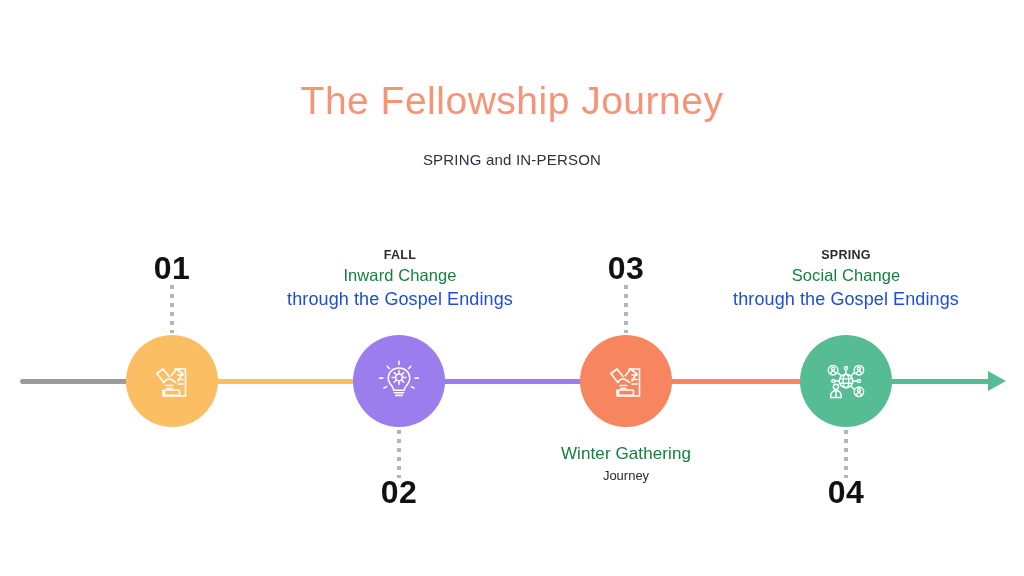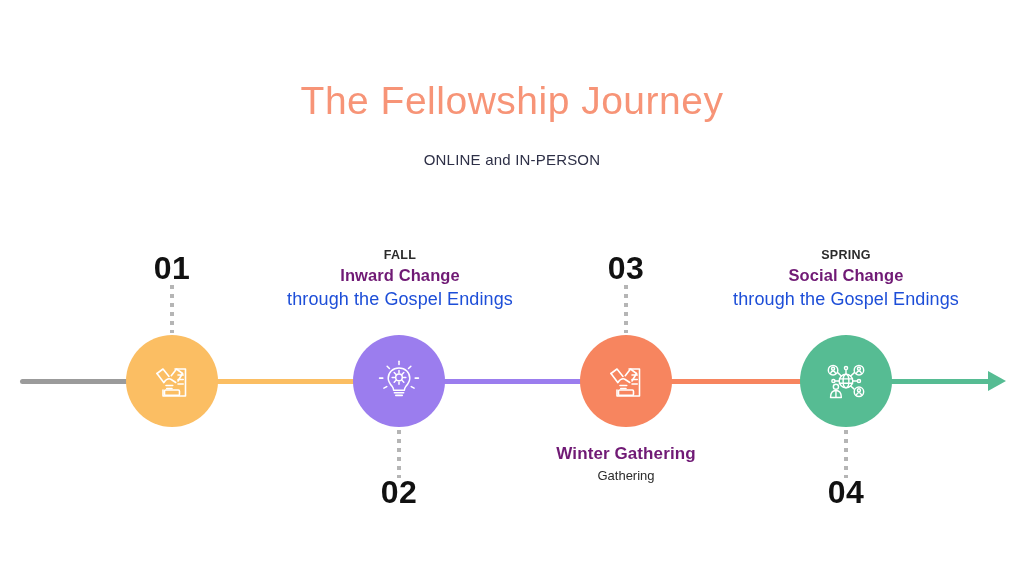--- a/index.html
+++ b/index.html
@@ -105,22 +105,22 @@
   }
   .caption .eyebrow {
     font-size: 12.5px;
     font-weight: 700;
     color: #2B2B2B;
     letter-spacing: 0.3px;
     line-height: 1.45;
   }
   .caption .headline {
     font-size: 16.5px;
-    font-weight: 700;
-    color: #701a75;
+    font-weight: 400;
+    color: #15803d;
     letter-spacing: 0.1px;
     line-height: 1.35;
   }
   .caption .sub {
     font-size: 18px;
     font-weight: 400;
     color: #1d4ed8;
     letter-spacing: 0.1px;
     line-height: 1.45;
   }
@@ -133,21 +133,21 @@
   .caption .headline.big {
     font-size: 17px;
   }
 </style>
 </head>
 <body>
 
 <div id="canvas">
 
   <div class="title">The Fellowship Journey</div>
-  <div class="subtitle">ONLINE and IN-PERSON</div>
+  <div class="subtitle">SPRING and IN-PERSON</div>
 
   <div class="spine" style="left:20px; width:130px; background:#9B9B9B;"></div>
   <div class="spine" style="left:190px; width:200px; background:#FBBE63;"></div>
   <div class="spine" style="left:410px; width:200px; background:#9B7DEE;"></div>
   <div class="spine" style="left:640px; width:190px; background:#F7855F;"></div>
   <div class="spine" style="left:860px; width:132px; background:#56BC93;"></div>
   <div class="arrow-head" style="left:988px; border-left:18px solid #56BC93;"></div>
 
   <div class="step-num" style="left:102px; top:250px;">01</div>
   <div class="dots" style="left:170px; top:285px; height:48px;"></div>
@@ -228,21 +228,21 @@
         <path d="M46 22 L40 32"></path>
         <path d="M21 34 C24 30 28 28 31 30 L37 34"></path>
         <path d="M24 38 L33 38"></path>
         <path d="M25 42 L32 42"></path>
       </svg>
     </span>
   </div>
 
   <div class="caption" style="left:496px; top:443px;">
     <div class="headline big">Winter Gathering</div>
-    <div class="place">Gathering</div>
+    <div class="place">Journey</div>
   </div>
 
   <div class="caption" style="left:716px; top:246px;">
     <div class="eyebrow">SPRING</div>
     <div class="headline">Social Change</div>
     <div class="sub">through the Gospel Endings</div>
   </div>
 
   <div class="node" style="left:800px; background:#56BC93;">
     <span>

